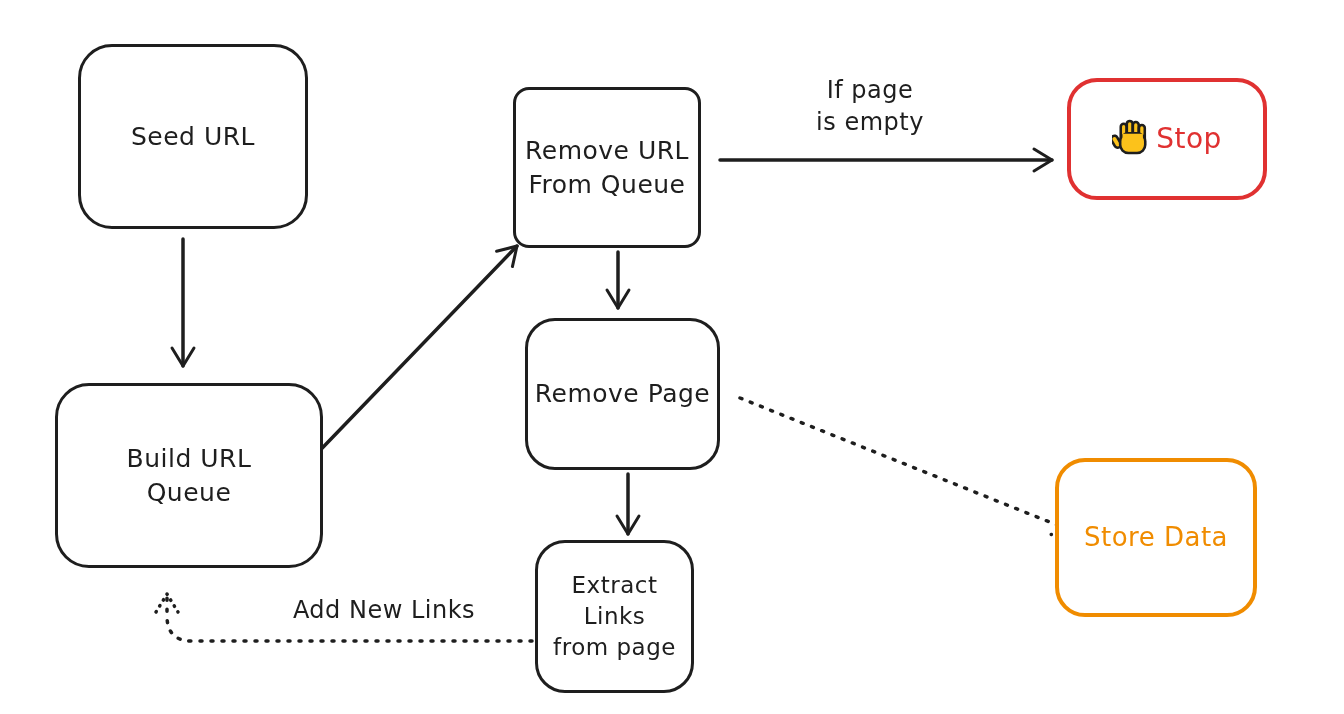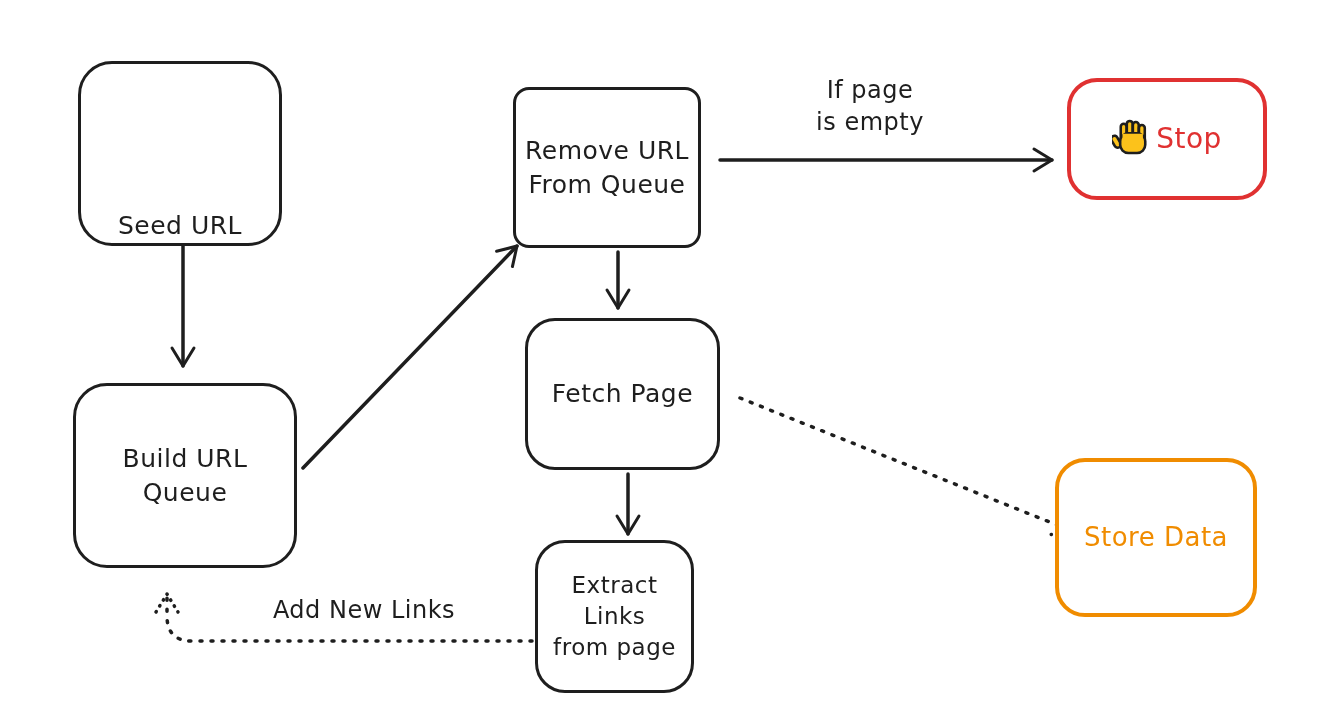--- a/index.html
+++ b/index.html
@@ -99,36 +99,36 @@
 
     <path d="M618,252 V308" fill="none" stroke="#1e1e1e" stroke-width="3.5" stroke-linecap="round" marker-end="url(#ah)"></path>
 
     <path d="M628,474 V534" fill="none" stroke="#1e1e1e" stroke-width="3.5" stroke-linecap="round" marker-end="url(#ah)"></path>
 
     <path d="M740,398 L1072,531" fill="none" stroke="#1e1e1e" stroke-width="3.5" stroke-dasharray="2 9" stroke-linecap="round" marker-end="url(#ahd)"></path>
 
     <path d="M532,641 H192 Q167,641 167,616 V594" fill="none" stroke="#1e1e1e" stroke-width="3.5" stroke-dasharray="2 9" stroke-linecap="round" marker-end="url(#ahd)"></path>
   </svg>
 
-  <div class="node" style="left:78px; top:61px; width:204px; height:185px;align-items:flex-end;">
+  <div class="node" style="left:78px; top:44px; width:230px; height:185px;">
     <div class="node-label">Seed URL</div>
   </div>
 
-  <div class="node" style="left:73px; top:383px; width:224px; height:185px;">
+  <div class="node" style="left:55px; top:383px; width:268px; height:185px;">
     <div class="node-label">Build URL
 Queue</div>
   </div>
 
   <div class="node" style="left:513px; top:87px; width:188px; height:161px; border-radius:16px;">
     <div class="node-label">Remove URL
 From Queue</div>
   </div>
 
   <div class="node" style="left:525px; top:318px; width:195px; height:152px; border-radius:30px;">
-    <div class="node-label">Fetch Page</div>
+    <div class="node-label">Remove Page</div>
   </div>
 
   <div class="node" style="left:535px; top:540px; width:159px; height:153px; border-radius:30px;">
     <div class="node-label" style="font-size:23px;">Extract Links
 from page</div>
   </div>
 
   <div class="node node-stop" style="left:1067px; top:78px; width:200px; height:122px; border-radius:30px;">
     <div class="stop-content">
       <svg class="hand-icon" viewBox="0 0 36 36" xmlns="http://www.w3.org/2000/svg">
@@ -146,15 +146,15 @@
     </div>
   </div>
 
   <div class="node node-store" style="left:1055px; top:458px; width:202px; height:159px; border-radius:30px;">
     <div class="node-label">Store Data</div>
   </div>
 
   <div class="edge-label" style="left:770px; top:74px; width:200px;">If page
 is empty</div>
 
-  <div class="edge-label" style="left:244px; top:594px; width:240px;">Add New Links</div>
+  <div class="edge-label" style="left:264px; top:594px; width:240px;">Add New Links</div>
 
 </div>
 
 </body></html>

